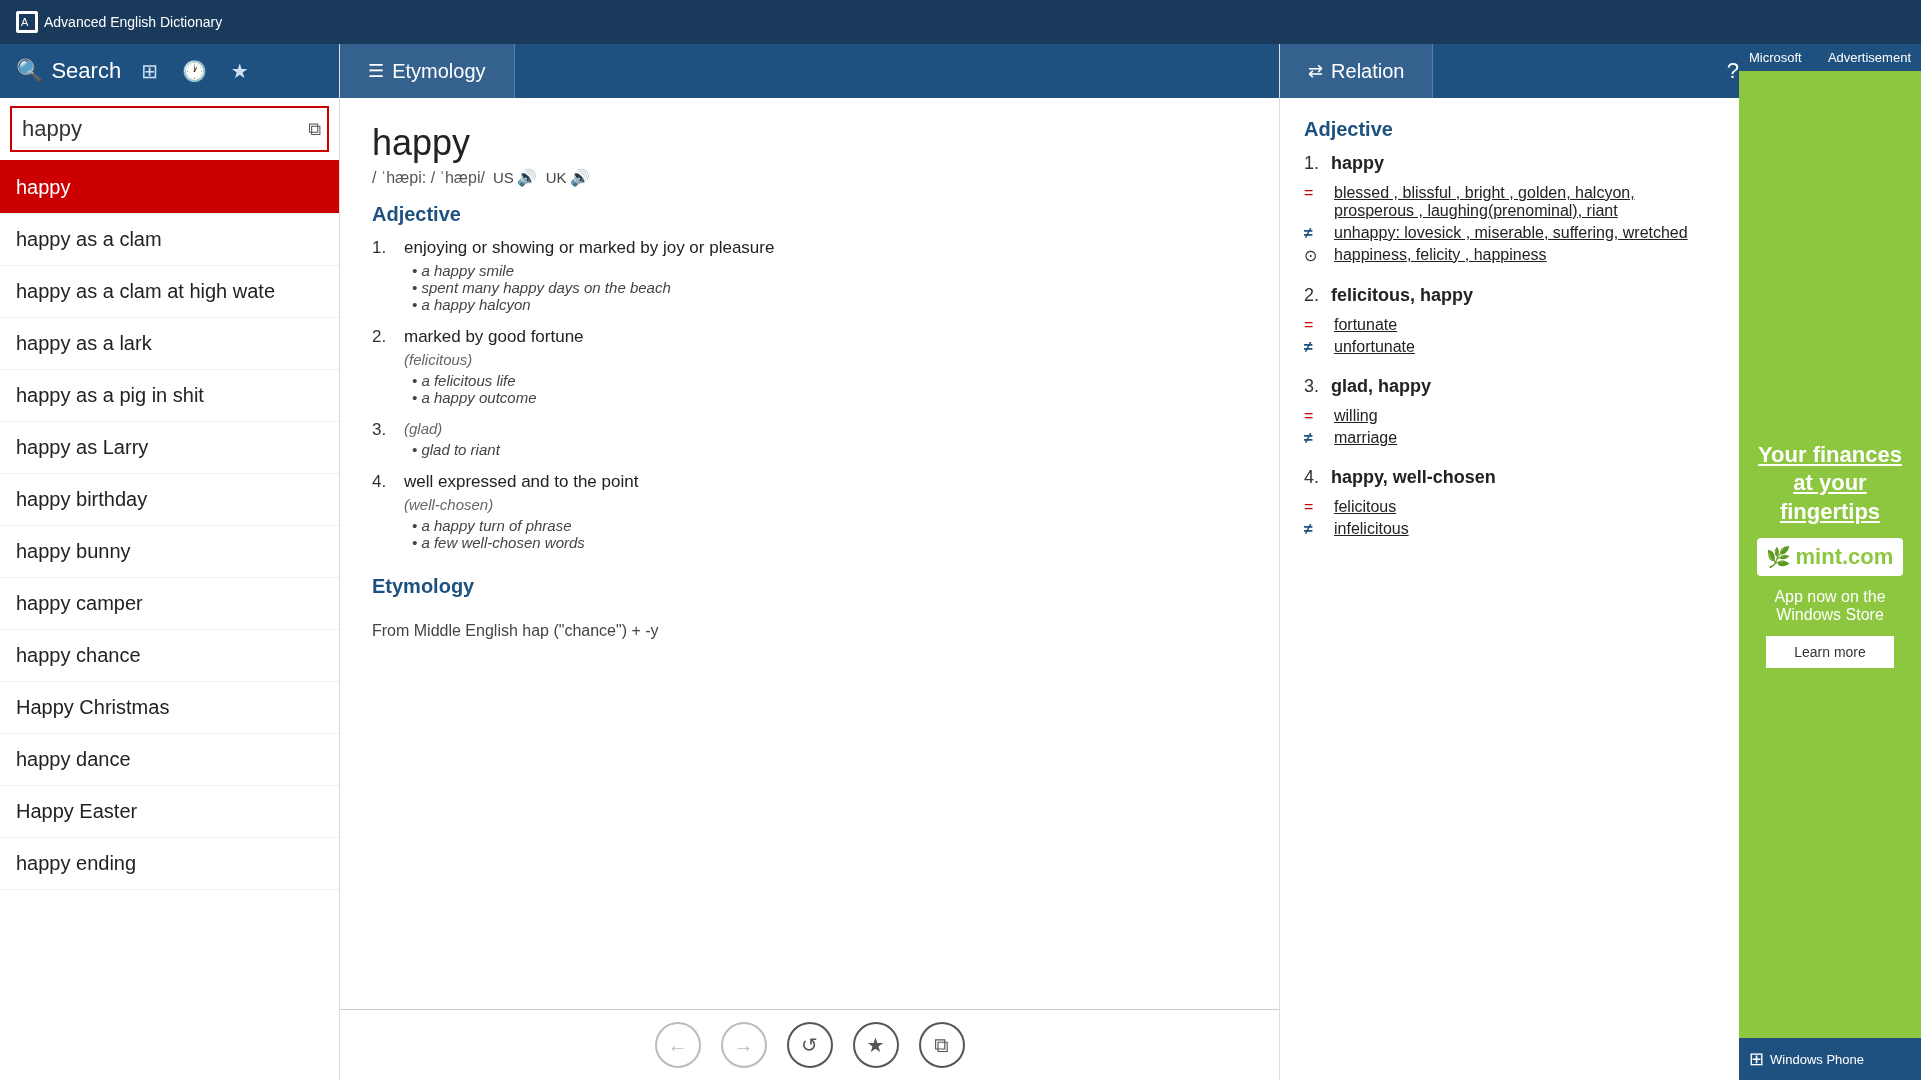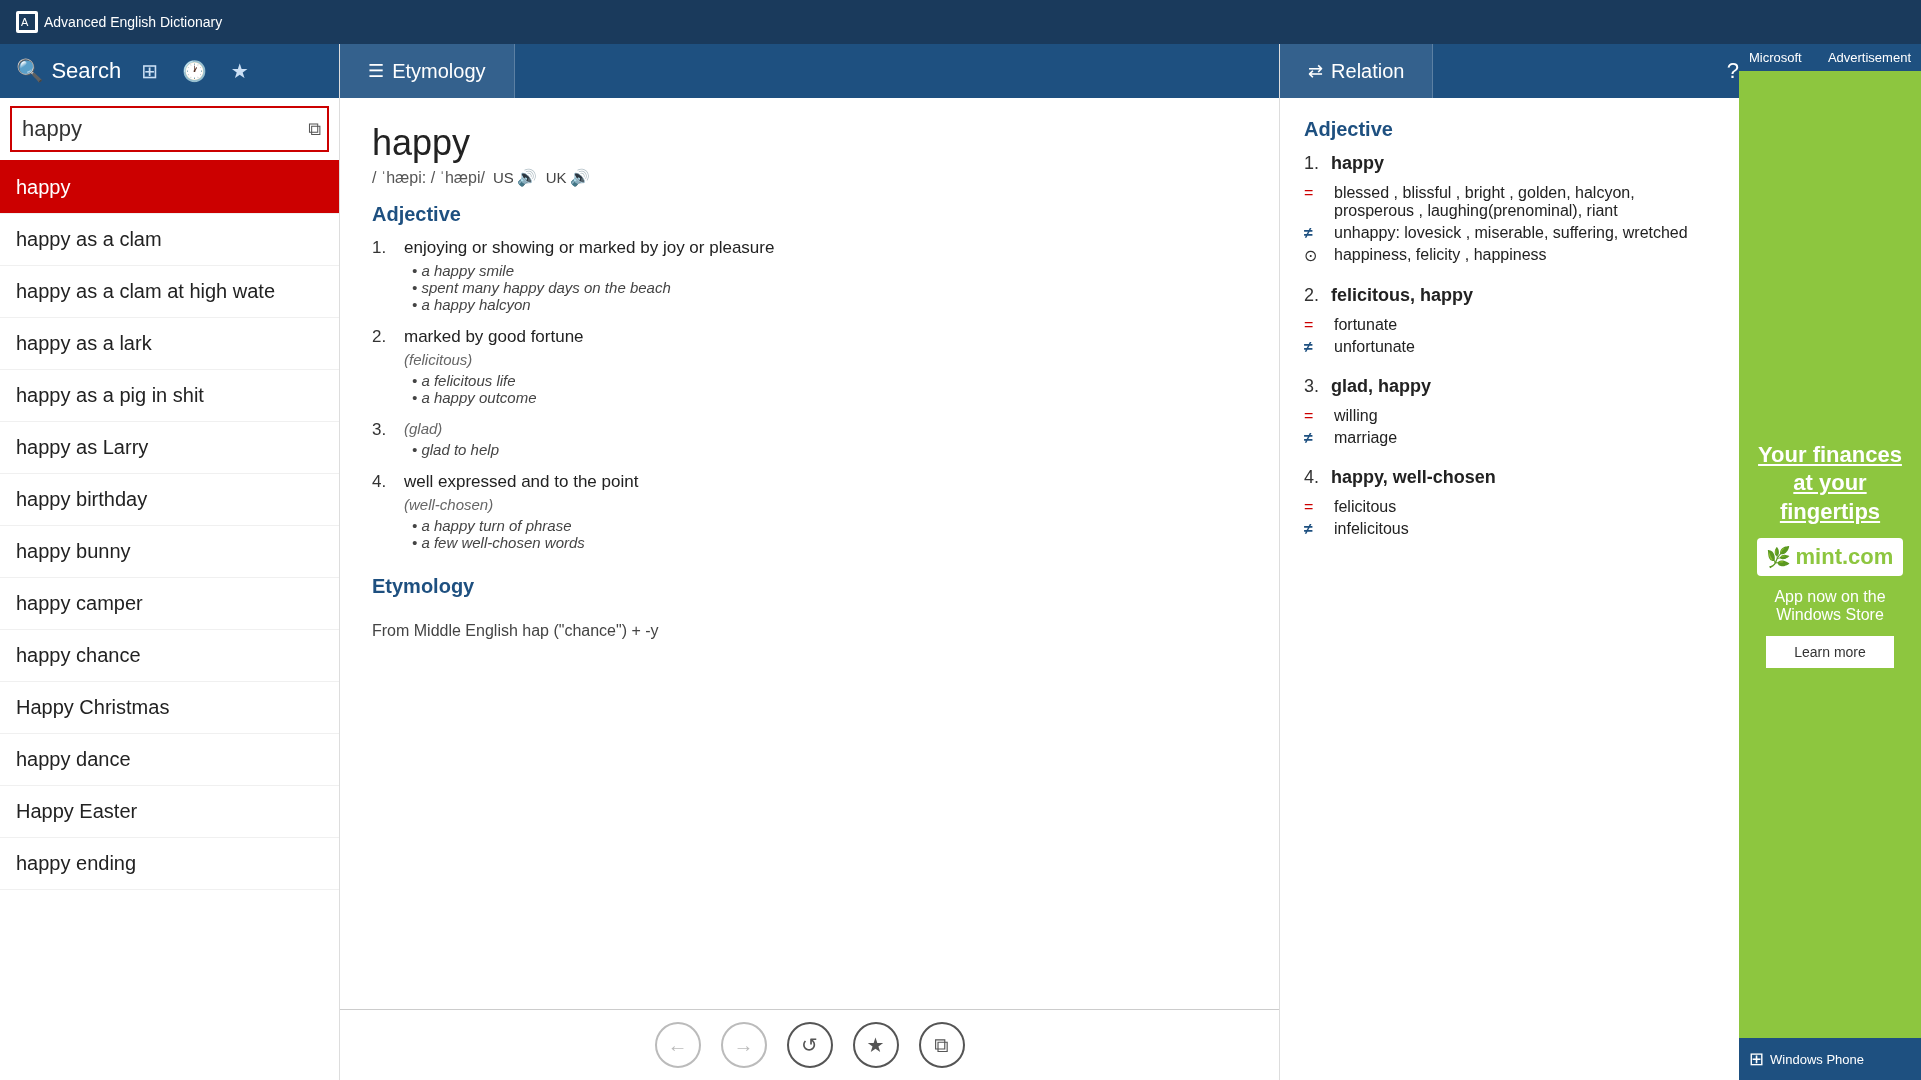--- a/index.html
+++ b/index.html
@@ -310,20 +310,21 @@
     .rel-symbol {
       min-width: 20px;
       font-size: 16px;
     }
     .rel-symbol.equals { color: #cc0000; }
     .rel-symbol.notequals { color: #1e5080; font-weight: bold; }
     .rel-symbol.circle { color: #333; }
     .rel-words {
       color: #222;
       font-size: 16px;
+      text-decoration: underline;
     }
 
     
     .ad-panel {
       width: 182px;
       background: #8dc63f;
       display: flex;
       flex-direction: column;
       overflow: hidden;
       flex-shrink: 0;
@@ -493,21 +494,21 @@
             <div class="def-qualifier">(felicitous)</div>
             <div class="def-example">• a felicitous life</div>
             <div class="def-example">• a happy outcome</div>
           </div>
         </li>
 
         <li class="def-item">
           <span class="def-num">3.</span>
           <div class="def-body">
             <div class="def-qualifier">(glad)</div>
-            <div class="def-example">• glad to help</div>
+            <div class="def-example">• glad to riant</div>
           </div>
         </li>
 
         <li class="def-item">
           <span class="def-num">4.</span>
           <div class="def-body">
             <div class="def-text">well expressed and to the point</div>
             <div class="def-qualifier">(well-chosen)</div>
             <div class="def-example">• a happy turn of phrase</div>
             <div class="def-example">• a few well-chosen words</div>

